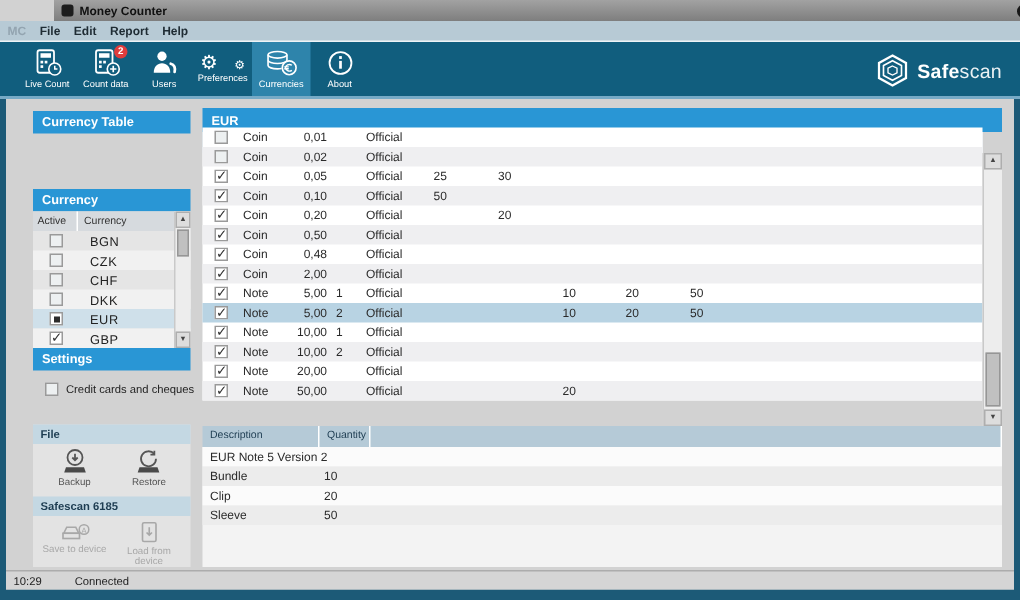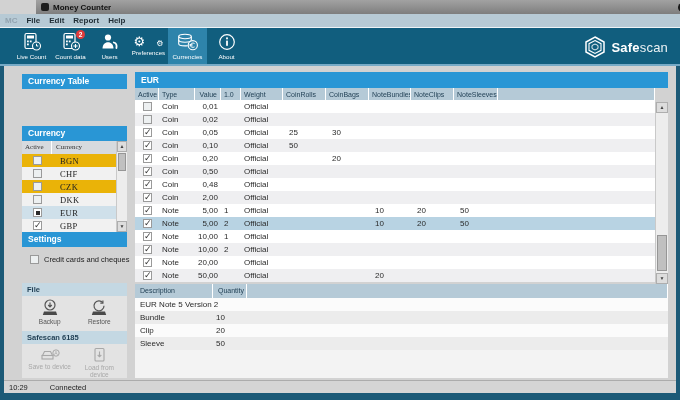--- a/index.html
+++ b/index.html
@@ -38,21 +38,21 @@
   #frame-r { right:0; top:66px; width:4px; height:334px; }
   #frame-b { left:0; bottom:0; width:680px; height:7px; }
 
   
   .bluehdr { background:#2996d5; color:#fff; font-weight:bold; font-size:8.5px; line-height:15px; padding-left:6px; }
 
   
   #sb-cthdr { left:22px; top:74px; width:105px; height:15px; }
   #sb-info { left:22px; top:93px; width:105px; text-align:center; font-size:7.5px; line-height:10px; color:#1a1a1a; }
   #sb-curhdr { left:22px; top:126px; width:105px; height:15px; }
-  #cur-list { left:22px; top:141px; width:105px; height:91px; background:#eab308;font-family:Liberation Serif, serif; }
+  #cur-list { left:22px; top:141px; width:105px; height:91px; background:#e5e5e5; }
   .cl-hdr { display:flex; background:#d6dade; height:13px; line-height:13px; font-size:7px; color:#333; }
   .cl-hdr .ca { width:30px; padding-left:3px; border-right:1px solid #fff; }
   .cl-hdr .cc { flex:1; padding-left:4px; }
   .cur-row { display:flex; height:13px; align-items:center; }
   .cur-row:nth-child(even) { background:#f1f1f1; }
   .cur-row.sel { background:#cfe0ea; }
   .cur-row .ca { width:30px; display:flex; justify-content:center; }
   .cur-row .cc { flex:1; font-size:8.5px; padding-left:8px; letter-spacing:.4px; color:#222; }
   #cur-sbar { left:116px; top:141px; width:11px; height:91px; }
   #sb-sethdr { left:22px; top:232px; width:105px; height:15px; }
@@ -72,21 +72,21 @@
   .pbtn { display:flex; flex-direction:column; align-items:center; gap:1px; color:#555; font-size:6.5px; width:44px; text-align:center; line-height:7px; }
   .pbtn.disabled { color:#a8a8a8; }
 
   
   #eur-hdr { left:135px; top:72px; width:533px; height:16px; line-height:16px; }
   #eur-cols { left:135px; top:88px; width:520px; height:14px; background:#b5cad7; color:#1e3d52; display:flex; align-items:center; font-size:7px; }
   #eur-cols > div { border-right:1px solid #fff; height:100%; line-height:14px; padding-left:3px; overflow:hidden; white-space:nowrap; }
   .w0{width:24px} .w1{width:36px} .w2{width:26px; text-align:right; padding-right:3px}
   .w3{width:20px} .w4{width:42px} .w5{width:43px} .w6{width:43px}
   .w7{width:42px} .w8{width:43px} .w9{width:44px} .wf{flex:1}
-  #eur-body { left:135px; top:100px; width:520px; height:182px; background:#fff; }
+  #eur-body { left:135px; top:85px; width:520px; height:182px; background:#fff; }
   .m-row { display:flex; height:13px; align-items:center; font-size:8px; color:#2a2a2a; }
   .m-row:nth-child(even) { background:#efeff1; }
   .m-row.sel { background:#b8d3e3; }
   .m-row .mc { padding-left:3px; overflow:hidden; white-space:nowrap; }
   .m-row .mc.w0 { display:flex; justify-content:center; padding:0; }
   .m-row .mc.num { padding-left:6px; }
   #eur-sbar { left:655px; top:102px; width:13px; height:182px; }
 
   
   .sbar { background:#ededed; border-left:1px solid #c9c9c9; }
@@ -229,27 +229,27 @@
         <div class="cur-row">
           <div class="ca">
             <div class="cb unchecked"></div>
           </div>
           <div class="cc">BGN</div>
         </div>
         <div class="cur-row">
           <div class="ca">
             <div class="cb unchecked"></div>
           </div>
-          <div class="cc">CHF</div>
+          <div class="cc">CZK</div>
         </div>
         <div class="cur-row">
           <div class="ca">
             <div class="cb unchecked"></div>
           </div>
-          <div class="cc">CZK</div>
+          <div class="cc">CHF</div>
         </div>
         <div class="cur-row">
           <div class="ca">
             <div class="cb unchecked"></div>
           </div>
           <div class="cc">DKK</div>
         </div>
         <div class="cur-row sel">
           <div class="ca">
             <div class="cb partial"></div>

